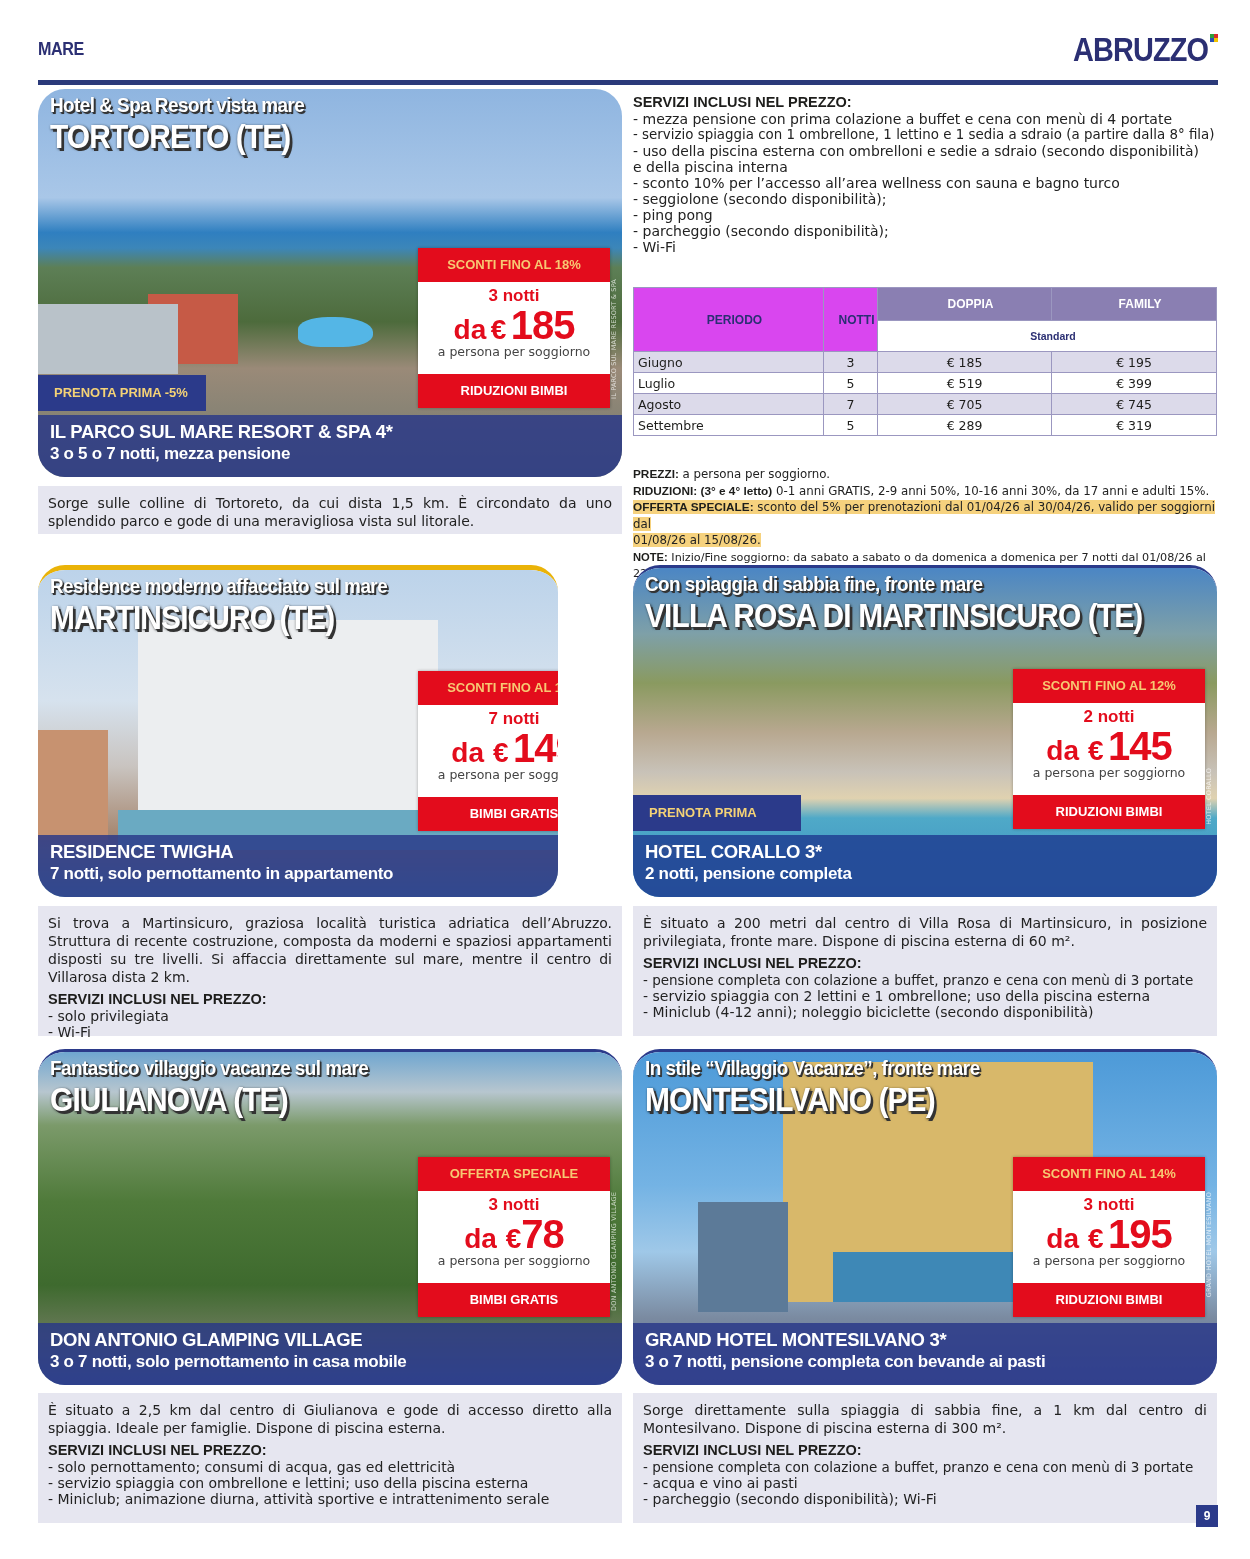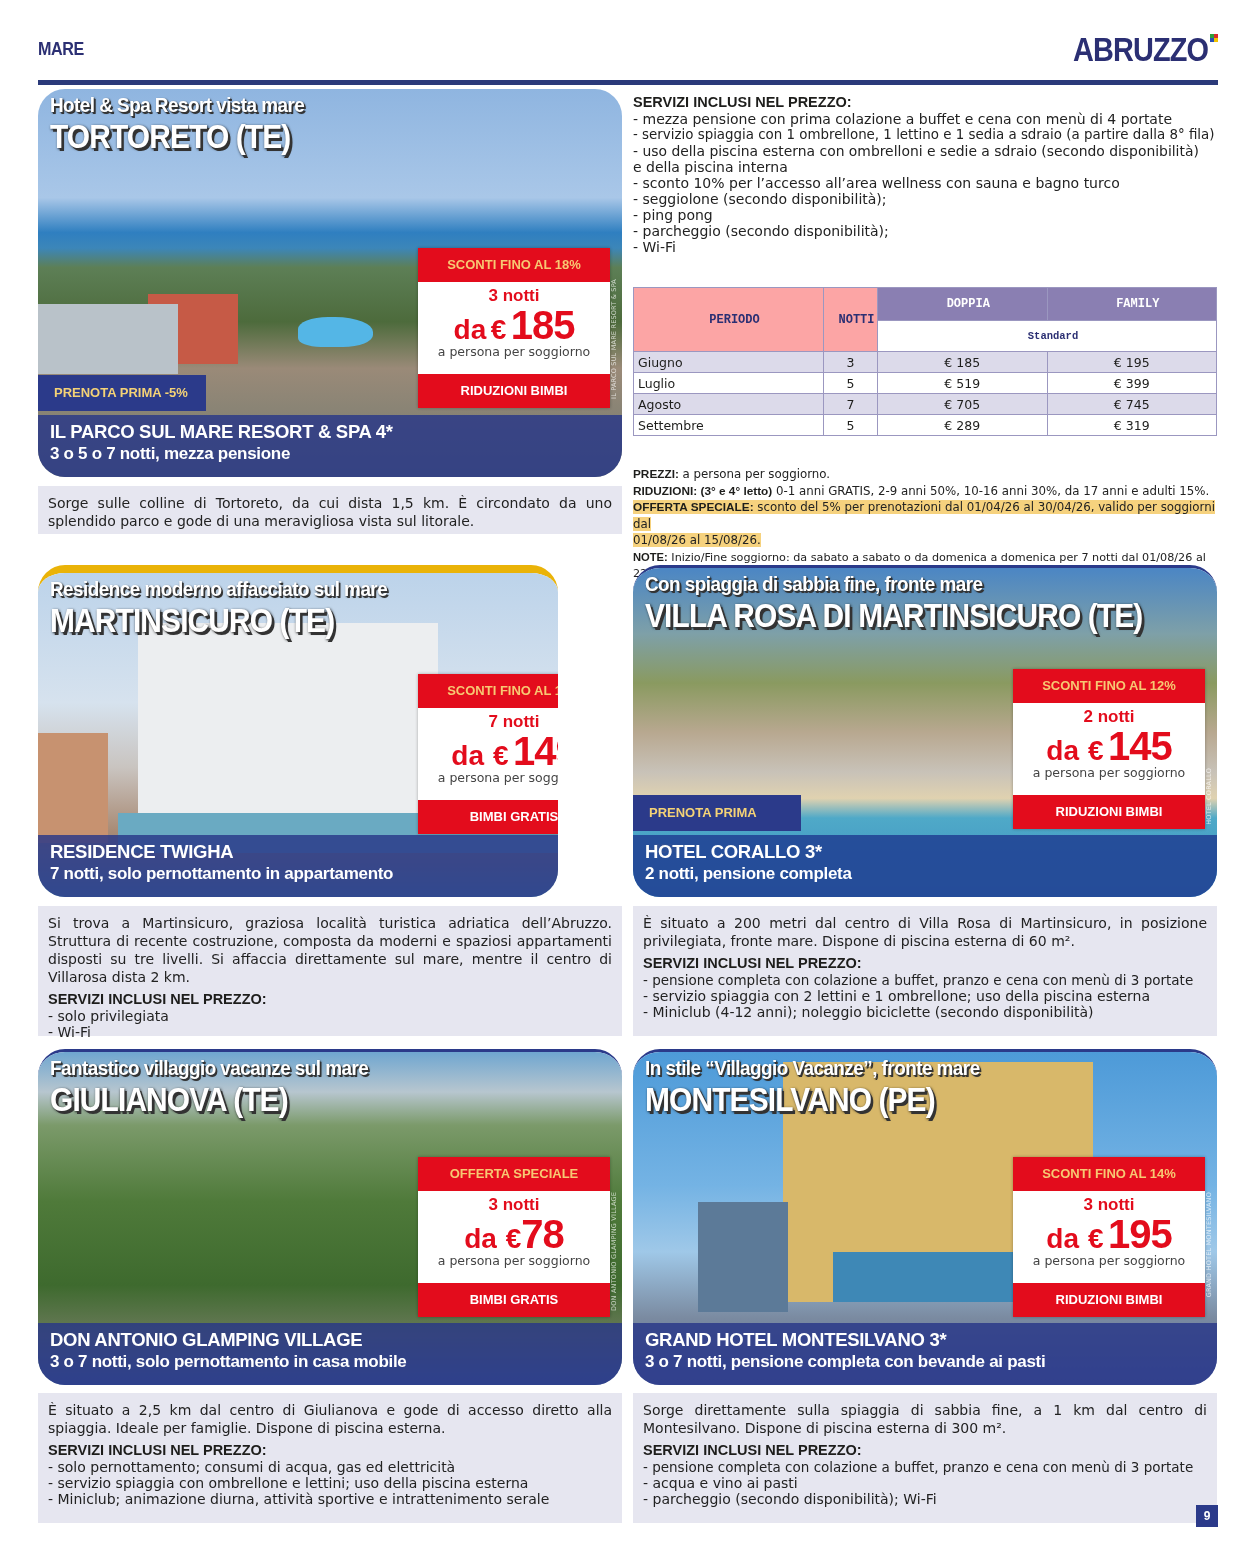--- a/index.html
+++ b/index.html
@@ -38,23 +38,23 @@
   .desc-box { position: absolute; background: #e6e6f0; padding: 8px 10px; font-size: 14px; line-height: 18px; color: #222; }
   .desc-box p { text-align: justify; }
   .services-title { font-family: "Liberation Sans", sans-serif; font-weight: bold; font-size: 14.5px; margin-top: 4px; color: #1d1d1b; }
   .service-line { font-size: 14px; line-height: 16px; }
 
   .top-services { position: absolute; left: 633px; top: 94px; width: 590px; font-size: 14.2px; line-height: 16.5px; color: #222; }
   .top-services .services-title { margin-top: 0; font-size: 14.5px; }
 
   .price-table { position: absolute; left: 633px; top: 287px; width: 584px; border-collapse: collapse; font-size: 12.5px; }
   .price-table th, .price-table td { border: 1px solid #9b97c0; }
-  .price-table th { font-family: Liberation Mono, monospace; font-weight: bold; color: #2b2f73; font-size: 12px; padding-left: 12px; }
+  .price-table th { font-family: Liberation Sans, sans-serif; font-weight: bold; color: #2b2f73; font-size: 12px; padding-left: 12px; }
   .price-table th.colored { background: #8a7fb2; color: #ffffff; height: 33px; }
-  .price-table th.plain { background: #fca5a5; }
+  .price-table th.plain { background: #d946ef; }
   .price-table th.standard { background: #ffffff; font-size: 10.5px; color: #2b2f73; height: 31px; }
   .price-table td { height: 21px; padding: 0 4px; }
   .price-table td.c { text-align: center; }
   .price-table tr.shade td { background: #dcdaea; }
 
   .notes { position: absolute; left: 633px; top: 442px; width: 590px; font-size: 11.8px; line-height: 16.5px; color: #222; margin-top: 24px; }
   .notes b { font-family: "Liberation Sans", sans-serif; font-weight: bold; color: #1d1d1b; }
   .hl { background: #f6d27e; }
 
   .page-num { position: absolute; left: 1196px; top: 1505px; width: 22px; height: 22px; background: #2b3a8a; color: #fff; font-family: "Liberation Sans", sans-serif; font-weight: bold; font-size: 12px; text-align: center; line-height: 22px; }
@@ -152,21 +152,21 @@
   </tbody>
 </table>
 
 <div class="notes">
   <div><b>PREZZI:</b><span> a persona per soggiorno.</span></div>
   <div><b>RIDUZIONI: (3° e 4° letto)</b><span> 0-1 anni GRATIS, 2-9 anni 50%, 10-16 anni 30%, da 17 anni e adulti 15%.</span></div>
   <div><span class="hl"><b>OFFERTA SPECIALE:</b><span> sconto del 5% per prenotazioni dal 01/04/26 al 30/04/26, valido per soggiorni dal</span></span><br><span class="hl">01/08/26 al 15/08/26.</span></div>
   <div style="font-size:11.2px;"><b>NOTE:</b><span> Inizio/Fine soggiorno: da sabato a sabato o da domenica a domenica per 7 notti dal 01/08/26 al 22/08/26, libero nei restanti periodi per 3 o 5 notti. Soggiorni di 3 o 5 o 7 notti.</span></div>
 </div>
 
-<div class="card-photo" style="left:38px; top:565px; width:520px; height:332px; border-top:8px solid #eab308;padding-left:32px;">
+<div class="card-photo" style="left:38px; top:565px; width:520px; height:332px; border-top:5px solid #eab308;padding-left:32px;">
   <div class="photo-bg" style="background: linear-gradient(180deg, #bcd3ea 0%, #d6e2ee 40%, #c9c4c0 60%, #a88a74 80%, #5a9ab0 100%);"></div>
   <div style="position:absolute; left:100px; top:50px; width:300px; height:220px; background:#eceef0;"></div>
   <div style="position:absolute; left:0px; top:160px; width:70px; height:110px; background:#c79270;"></div>
   <div style="position:absolute; left:80px; top:240px; width:500px; height:40px; background:#6aaac2;"></div>
   <div class="kicker">Residence moderno affacciato sul mare</div>
   <div class="place">MARTINSICURO (TE)</div>
   <div class="price-box" style="left:380px; top:101px;">
     <div class="price-top">SCONTI FINO AL 12%</div>
     <div class="price-nights">7 notti</div>
     <div class="price-main"><span class="da">da</span>&nbsp; <span class="da">€</span> <span class="amt">149</span></div>

